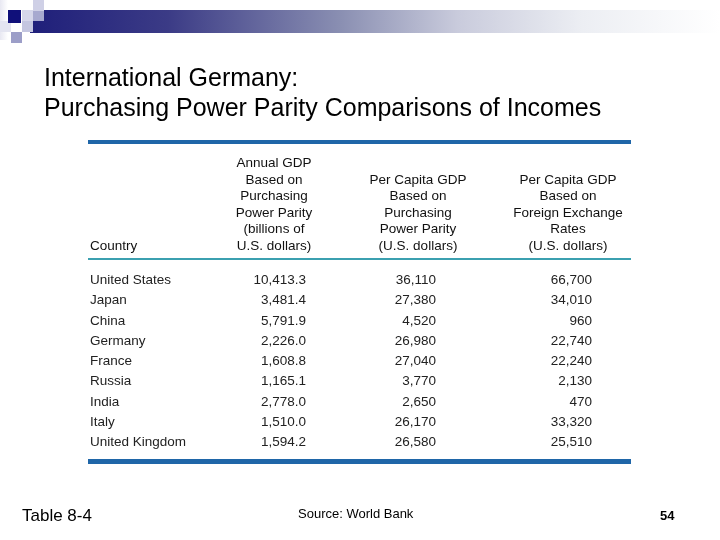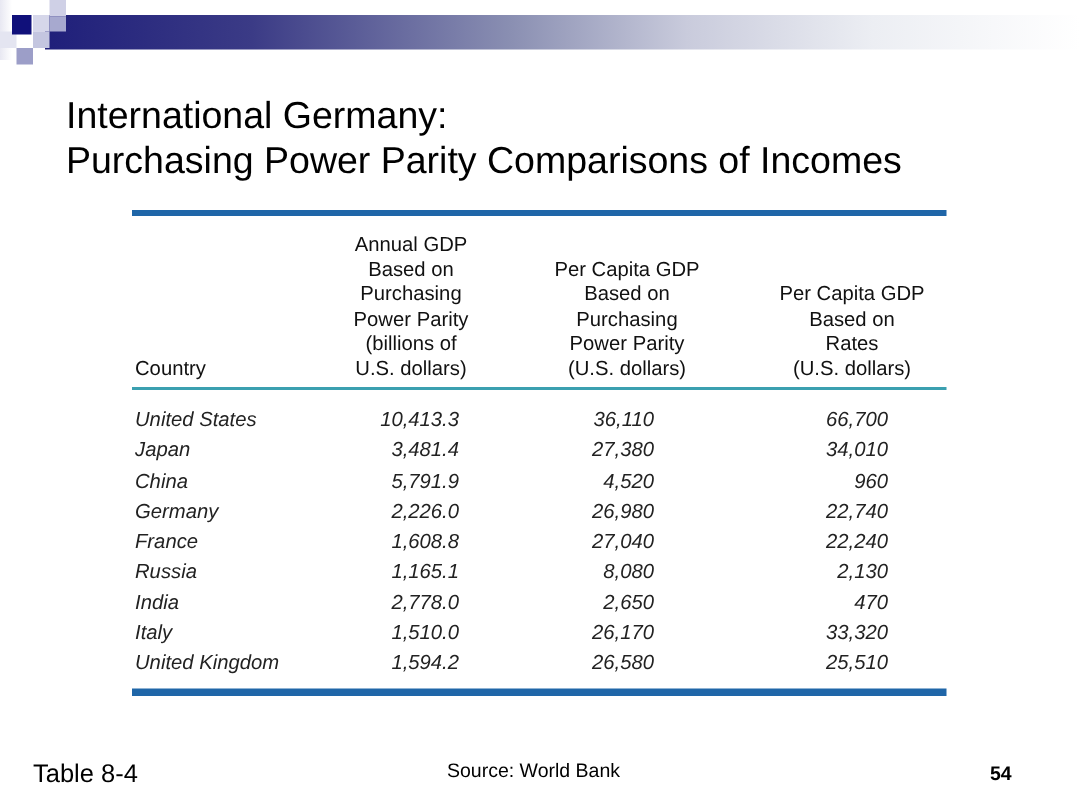--- a/index.html
+++ b/index.html
@@ -40,21 +40,21 @@
       position:relative; height:112px;
       font-size:13.5px; line-height:16.5px; color:#111;
     }
     .hdr .c { position:absolute; bottom:2px; text-align:center; }
     .hdr .c0 { left:2px; text-align:center; }
     .hdr .c1 { left:130px; width:112px; }
     .hdr .c2 { left:268px; width:124px; }
     .hdr .c3 { left:418px; width:124px; }
     .hdr .c div { white-space:nowrap; }
 
-    .body { padding-top:10px;font-style:italic; }
+    .body { padding-top:10px; }
     .row {
       position:relative; height:20.3px;
       font-size:13.5px; line-height:20px; color:#222;
     }
     .row span { position:absolute; top:0; white-space:nowrap; }
     .row .v0 { left:2px; }
     .row .v1 { right:325px; text-align:right; }
     .row .v2 { right:195px; text-align:right; }
     .row .v3 { right:39px; text-align:right; }
 
@@ -103,20 +103,21 @@
     <div class="c c2">
       <div>Per Capita GDP</div>
       <div>Based on</div>
       <div>Purchasing</div>
       <div>Power Parity</div>
       <div>(U.S. dollars)</div>
     </div>
     <div class="c c3">
       <div>Per Capita GDP</div>
       <div>Based on</div>
+      <div>Foreign Exchange</div>
       <div>Rates</div>
       <div>(U.S. dollars)</div>
     </div>
   </div>
   <div class="rule-mid"></div>
 
   <div class="body">
     <div class="row">
       <span class="v0">United States</span>
       <span class="v1">10,413.3</span>
@@ -143,21 +144,21 @@
     </div>
     <div class="row">
       <span class="v0">France</span>
       <span class="v1">1,608.8</span>
       <span class="v2">27,040</span>
       <span class="v3">22,240</span>
     </div>
     <div class="row">
       <span class="v0">Russia</span>
       <span class="v1">1,165.1</span>
-      <span class="v2">8,080</span>
+      <span class="v2">3,770</span>
       <span class="v3">2,130</span>
     </div>
     <div class="row">
       <span class="v0">India</span>
       <span class="v1">2,778.0</span>
       <span class="v2">2,650</span>
       <span class="v3">470</span>
     </div>
     <div class="row">
       <span class="v0">Italy</span>

